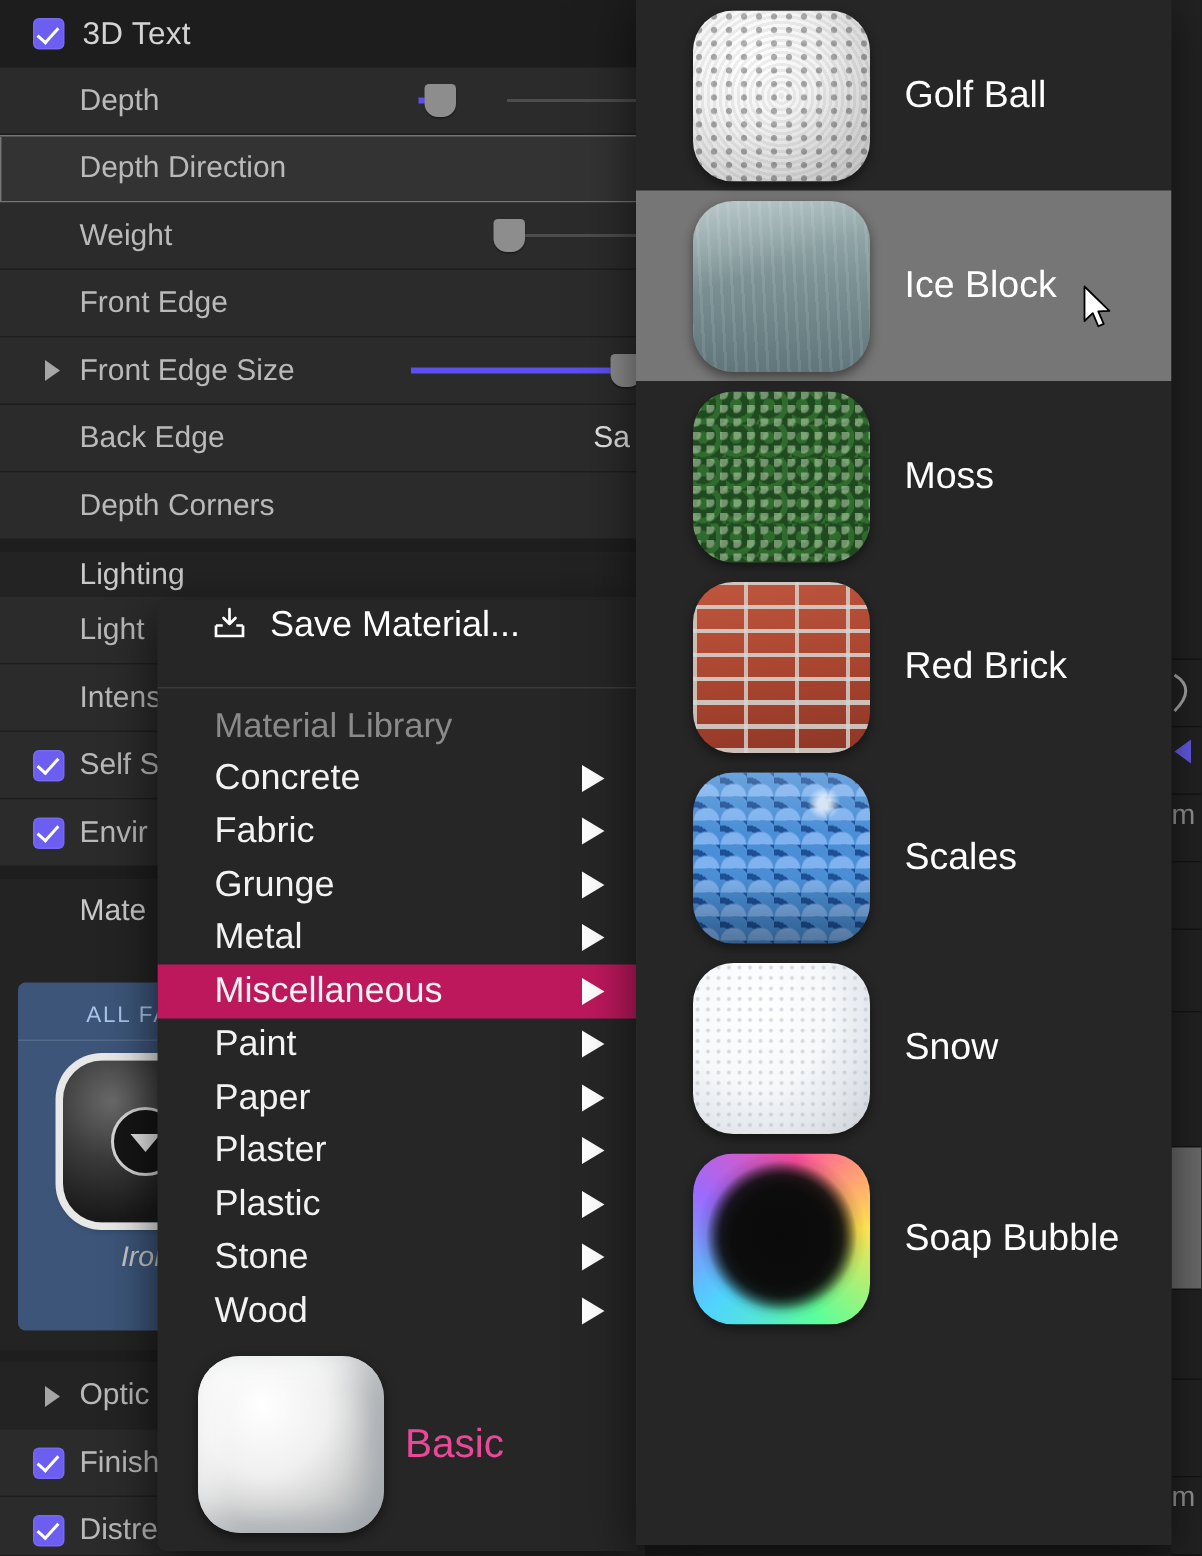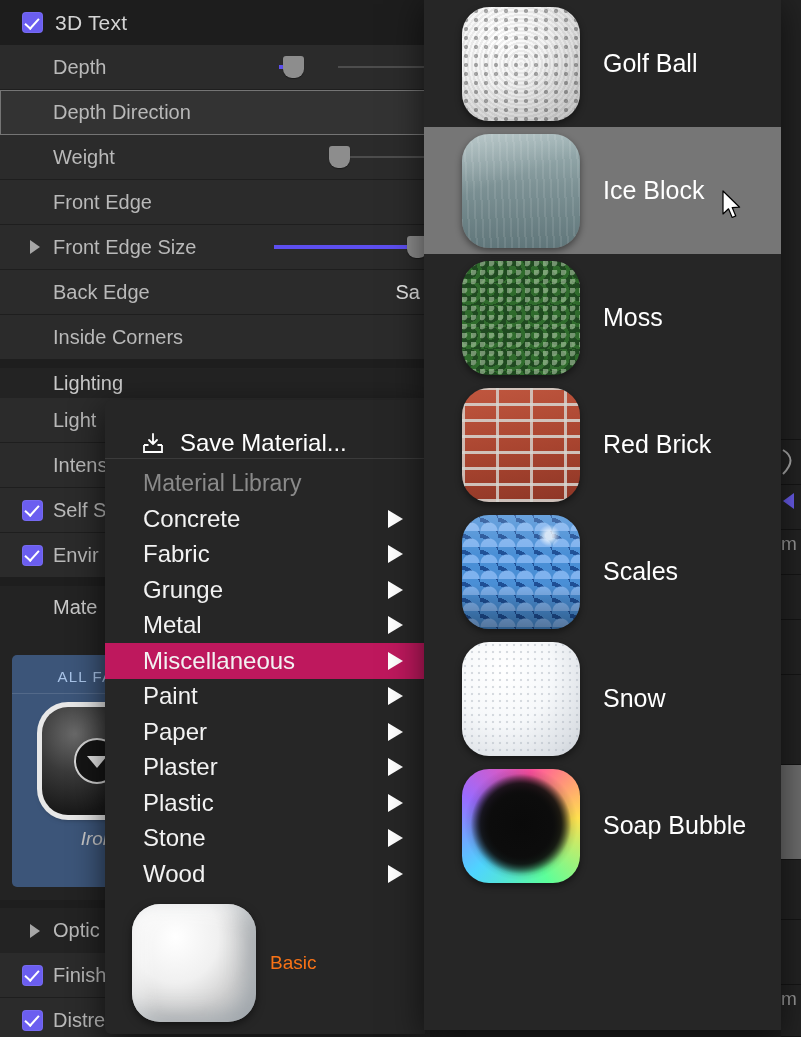--- a/index.html
+++ b/index.html
@@ -211,21 +211,21 @@
     width: 320px;
     background: #262626;
     border-radius: 6px 0 0 6px;
     box-shadow: 0 10px 34px rgba(0,0,0,.65);
     overflow: hidden;
     z-index: 40;
     padding-top: 3px;
   }
   .ctx-save {
     height: 54px;
-    display: flex; align-items: flex-end;
+    display: flex; align-items: flex-start;
     padding-left: 35px;
     color: #ffffff;
     font-size: 24px;
     box-sizing: border-box;
   }
   .ctx-save .dl-icon {
     width: 26px; height: 26px;
     margin-right: 14px;
     flex: 0 0 auto;
     position: relative;
@@ -271,22 +271,22 @@
     width: 124px; height: 118px;
     border-radius: 28px;
     background:
       radial-gradient(ellipse at 35% 28%, #ffffff 0%, #f0f0f0 38%, #cfcfcf 66%, #b8bcc0 100%);
     box-shadow: inset -12px -8px 22px rgba(120,130,140,.45),
                 inset 10px 10px 18px rgba(255,255,255,.7),
                 0 3px 8px rgba(0,0,0,.5);
     flex: 0 0 auto;
   }
   .ctx-basic .blabel {
-    color: #f97316;
-    font-size: 19px;
+    color: #ec4899;
+    font-size: 27px;
     margin-left: 14px;
   }
 
   
   .submenu {
     position: absolute;
     left: 424px; top: -6px;
     width: 357px;
     height: 1036px;
     background: #262626;
@@ -519,21 +519,21 @@
           <span class="knob" style="right:-6px;"></span>
         </span>
       </div>
 
       <div class="row">
         <span class="lbl">Back Edge</span>
         <span class="rval">Sa</span>
       </div>
 
       <div class="row">
-        <span class="lbl">Inside Corners</span>
+        <span class="lbl">Depth Corners</span>
       </div>
 
       <div class="section-gap"></div>
 
       <div class="sect-title">Lighting</div>
 
       <div class="row">
         <span class="lbl">Light</span>
       </div>
       <div class="row">

